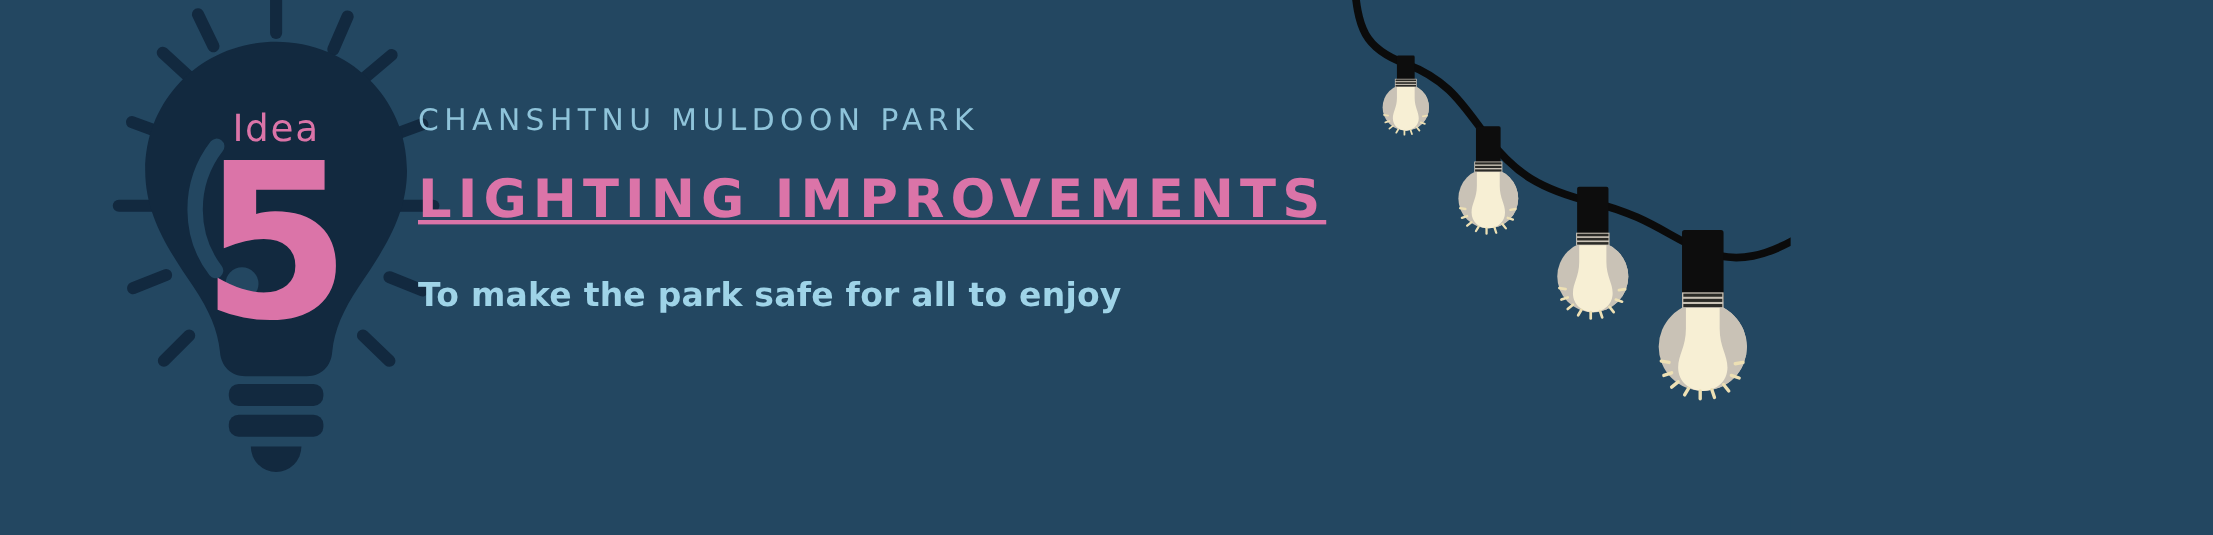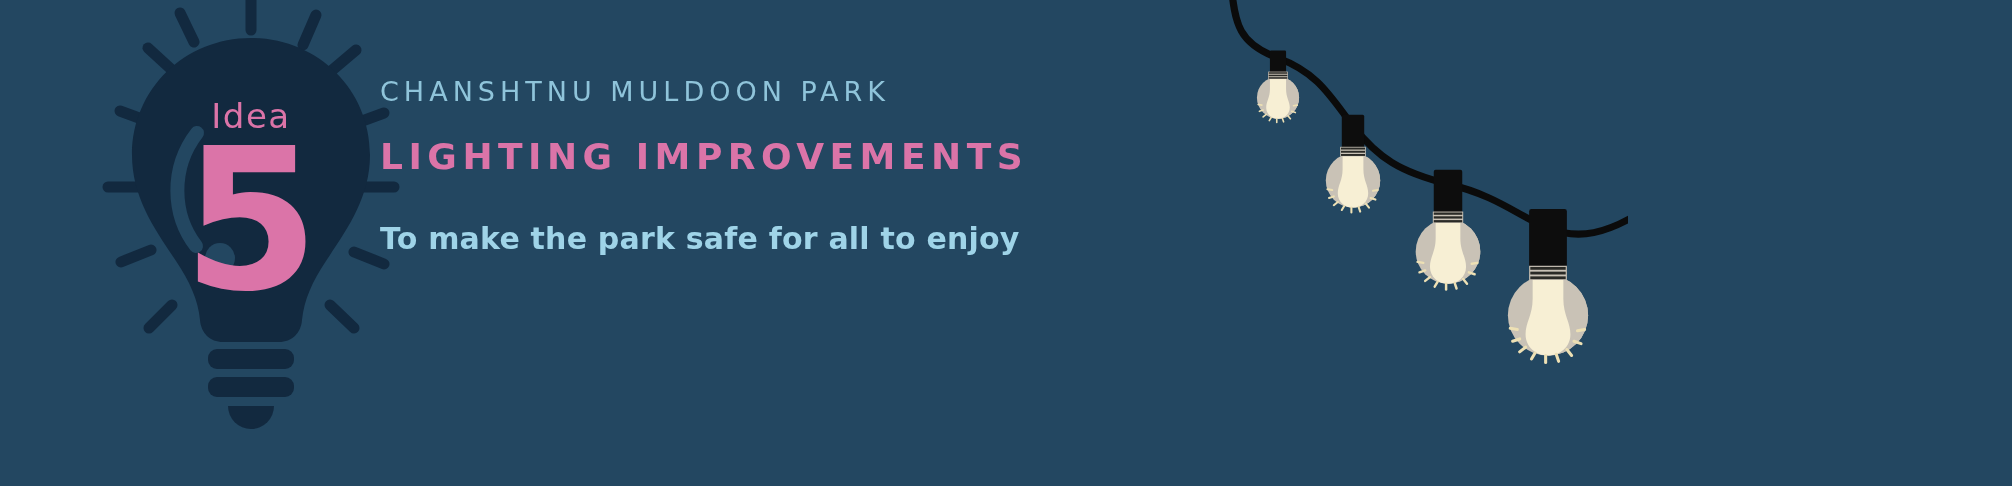--- a/index.html
+++ b/index.html
@@ -33,40 +33,41 @@
     font-family:"DejaVu Sans","Liberation Sans",sans-serif;
     font-size:196px;
     font-weight:bold;
     fill:#DB74A8;
   }
 
   
   #copy{
     position:absolute;
     left:380px;
-    top:78px;
+    top:96px;
     width:1150px;
   }
   #eyebrow{
     font-size:27px;
     font-weight:400;
     letter-spacing:5.0px;
     color:#8FC4DA;
     line-height:1;
     margin:0 0 34px 0;
     white-space:nowrap;
   }
   #headline{
-    font-size:36px;
+    font-size:48px;
     font-weight:bold;
     letter-spacing:5.5px;
     color:#DB74A8;
     line-height:1;
     margin:0 0 40px 0;
     white-space:nowrap;
+    text-decoration:underline;
   }
   #subcopy{
     font-size:30px;
     font-weight:400;
     color:#9FD4E8;
     line-height:1.58;
     margin:0;
     letter-spacing:0.2px;
   }
   #subcopy div{white-space:nowrap;font-weight:bold;}

